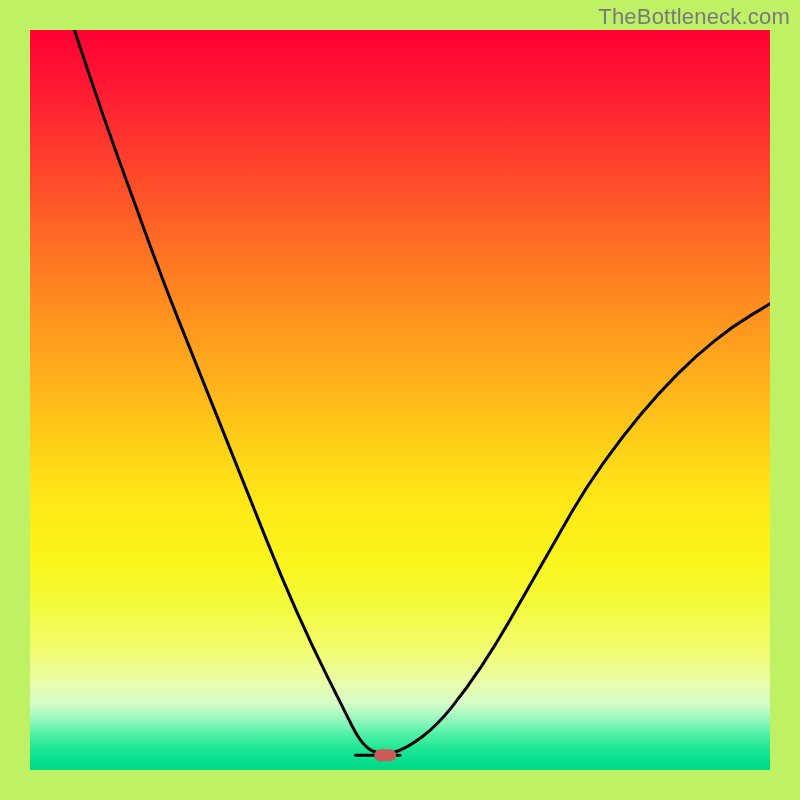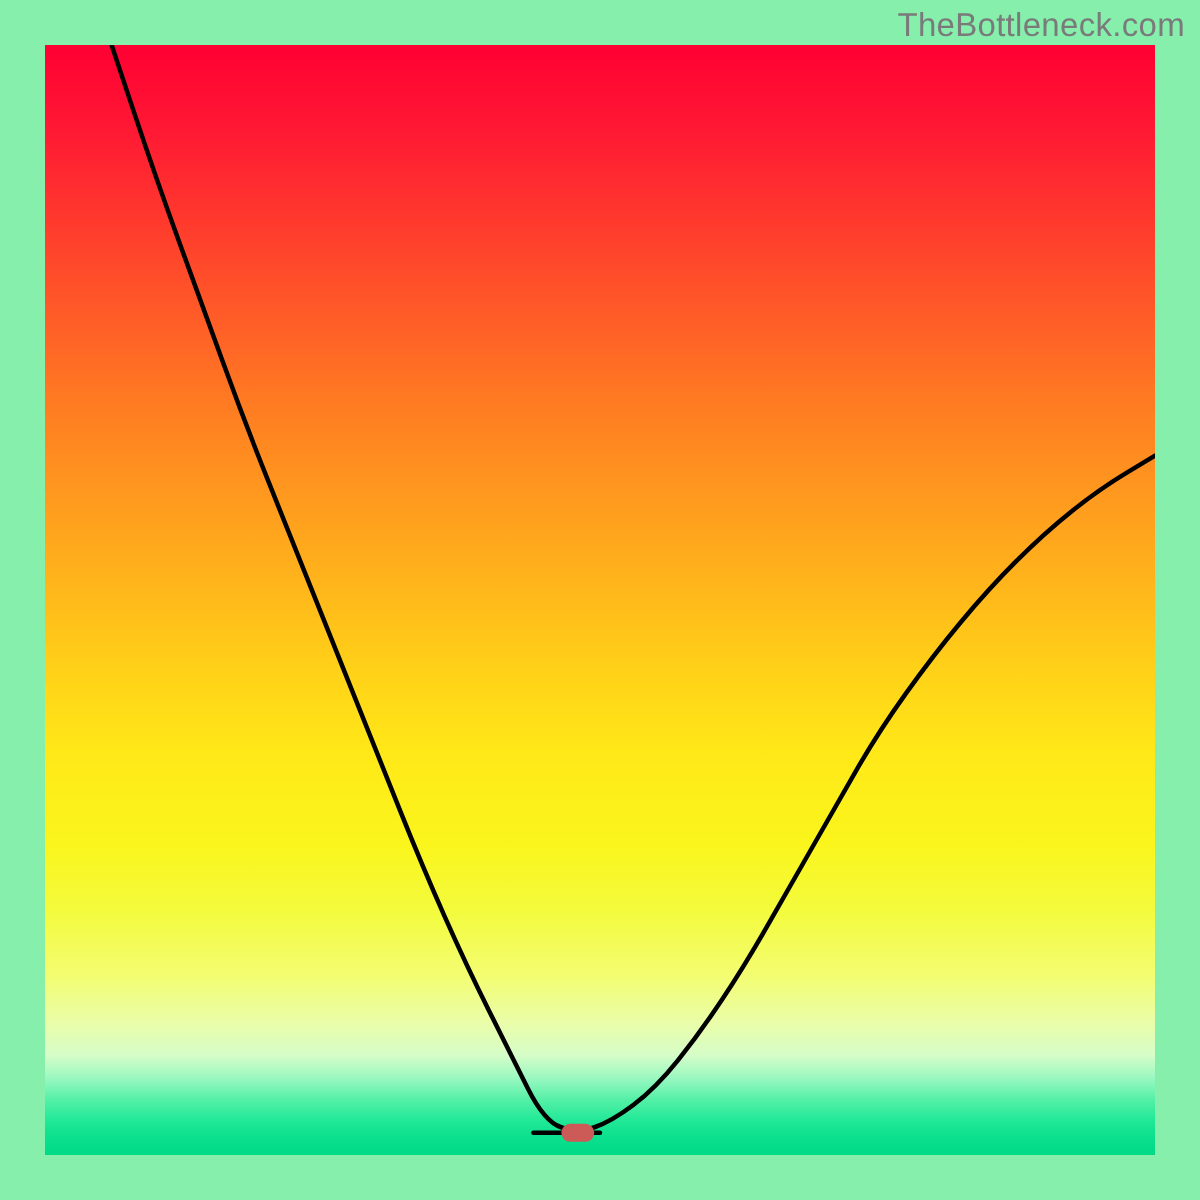--- a/index.html
+++ b/index.html
@@ -8,21 +8,21 @@
     width: 800px;
     height: 800px;
     background: #000;
     overflow: hidden;
     font-family: Arial, Helvetica, sans-serif;
   }
   .frame {
     position: relative;
     width: 800px;
     height: 800px;
-    background: #86efac;
+    background: #bef264;
     text-decoration: underline;
   }
   .watermark {
     position: absolute;
     top: 4px;
     right: 10px;
     color: #7a7a7a;
     font-size: 22px;
     font-weight: 500;
     letter-spacing: 0.2px;

